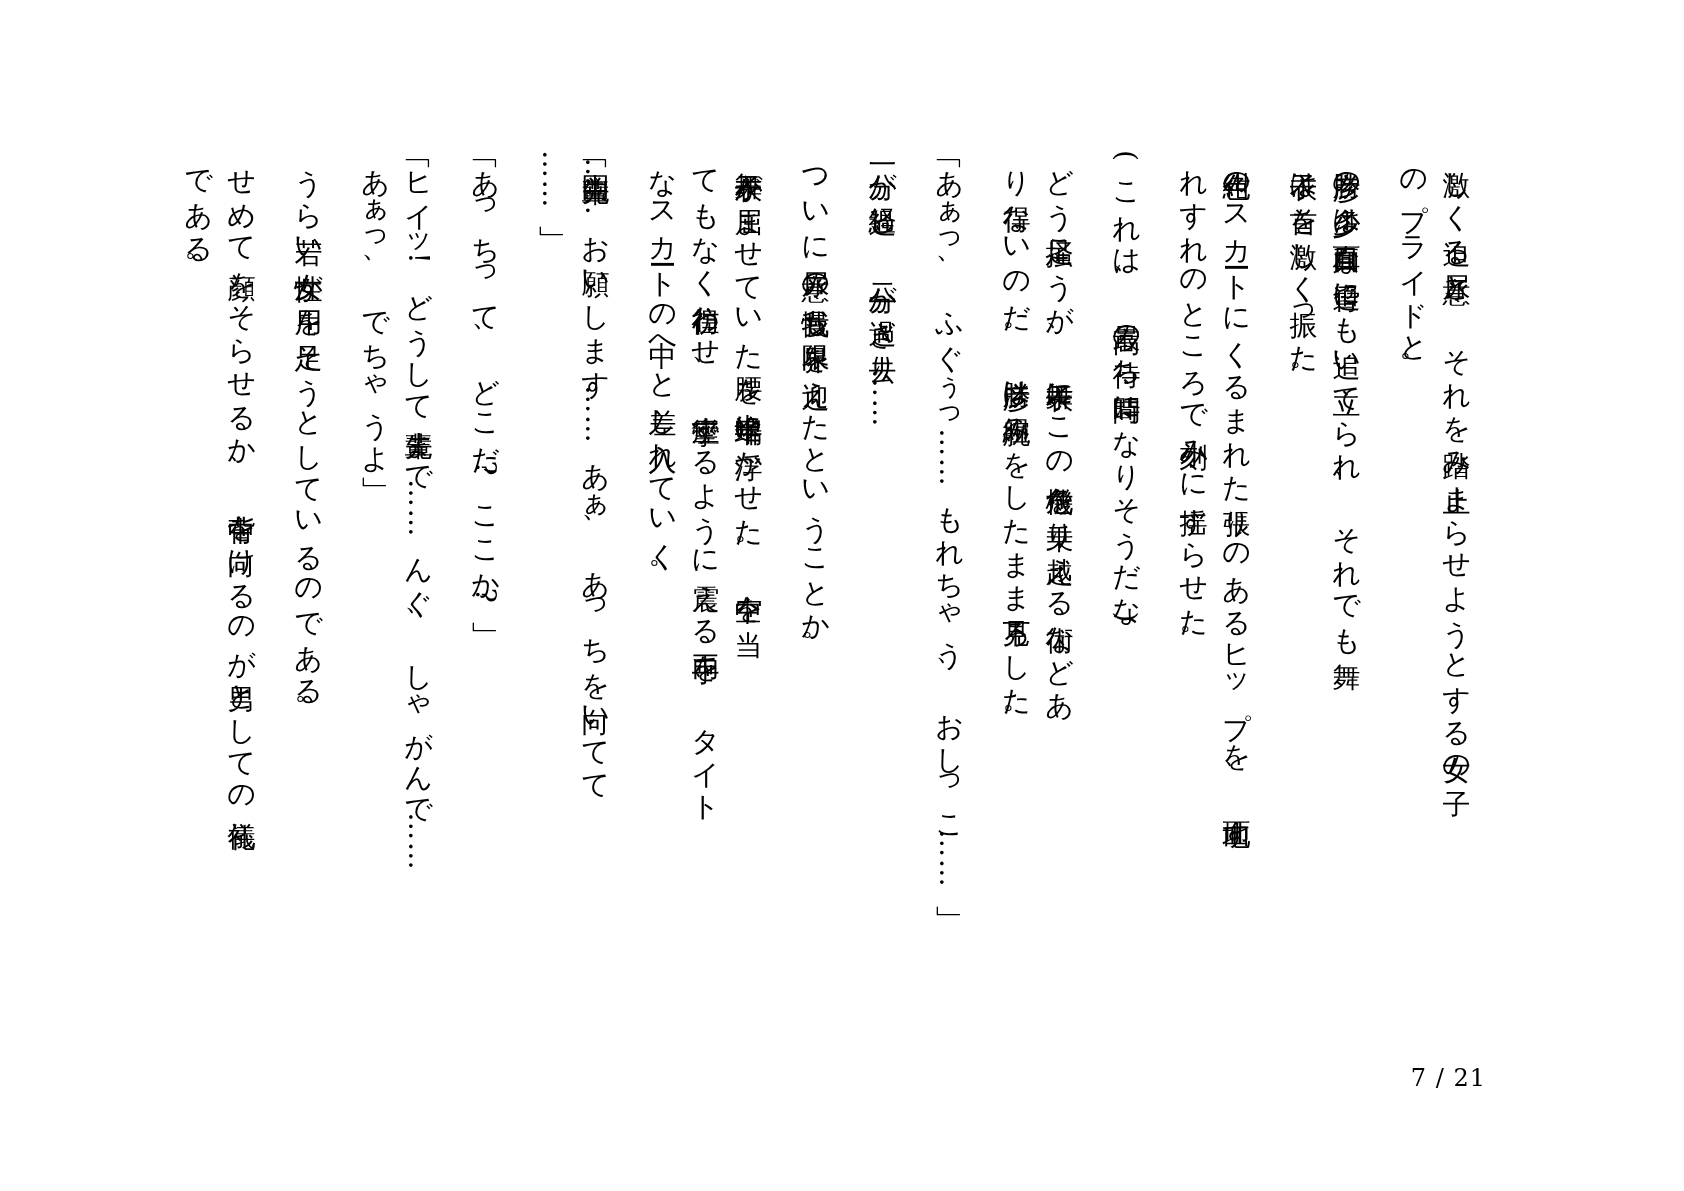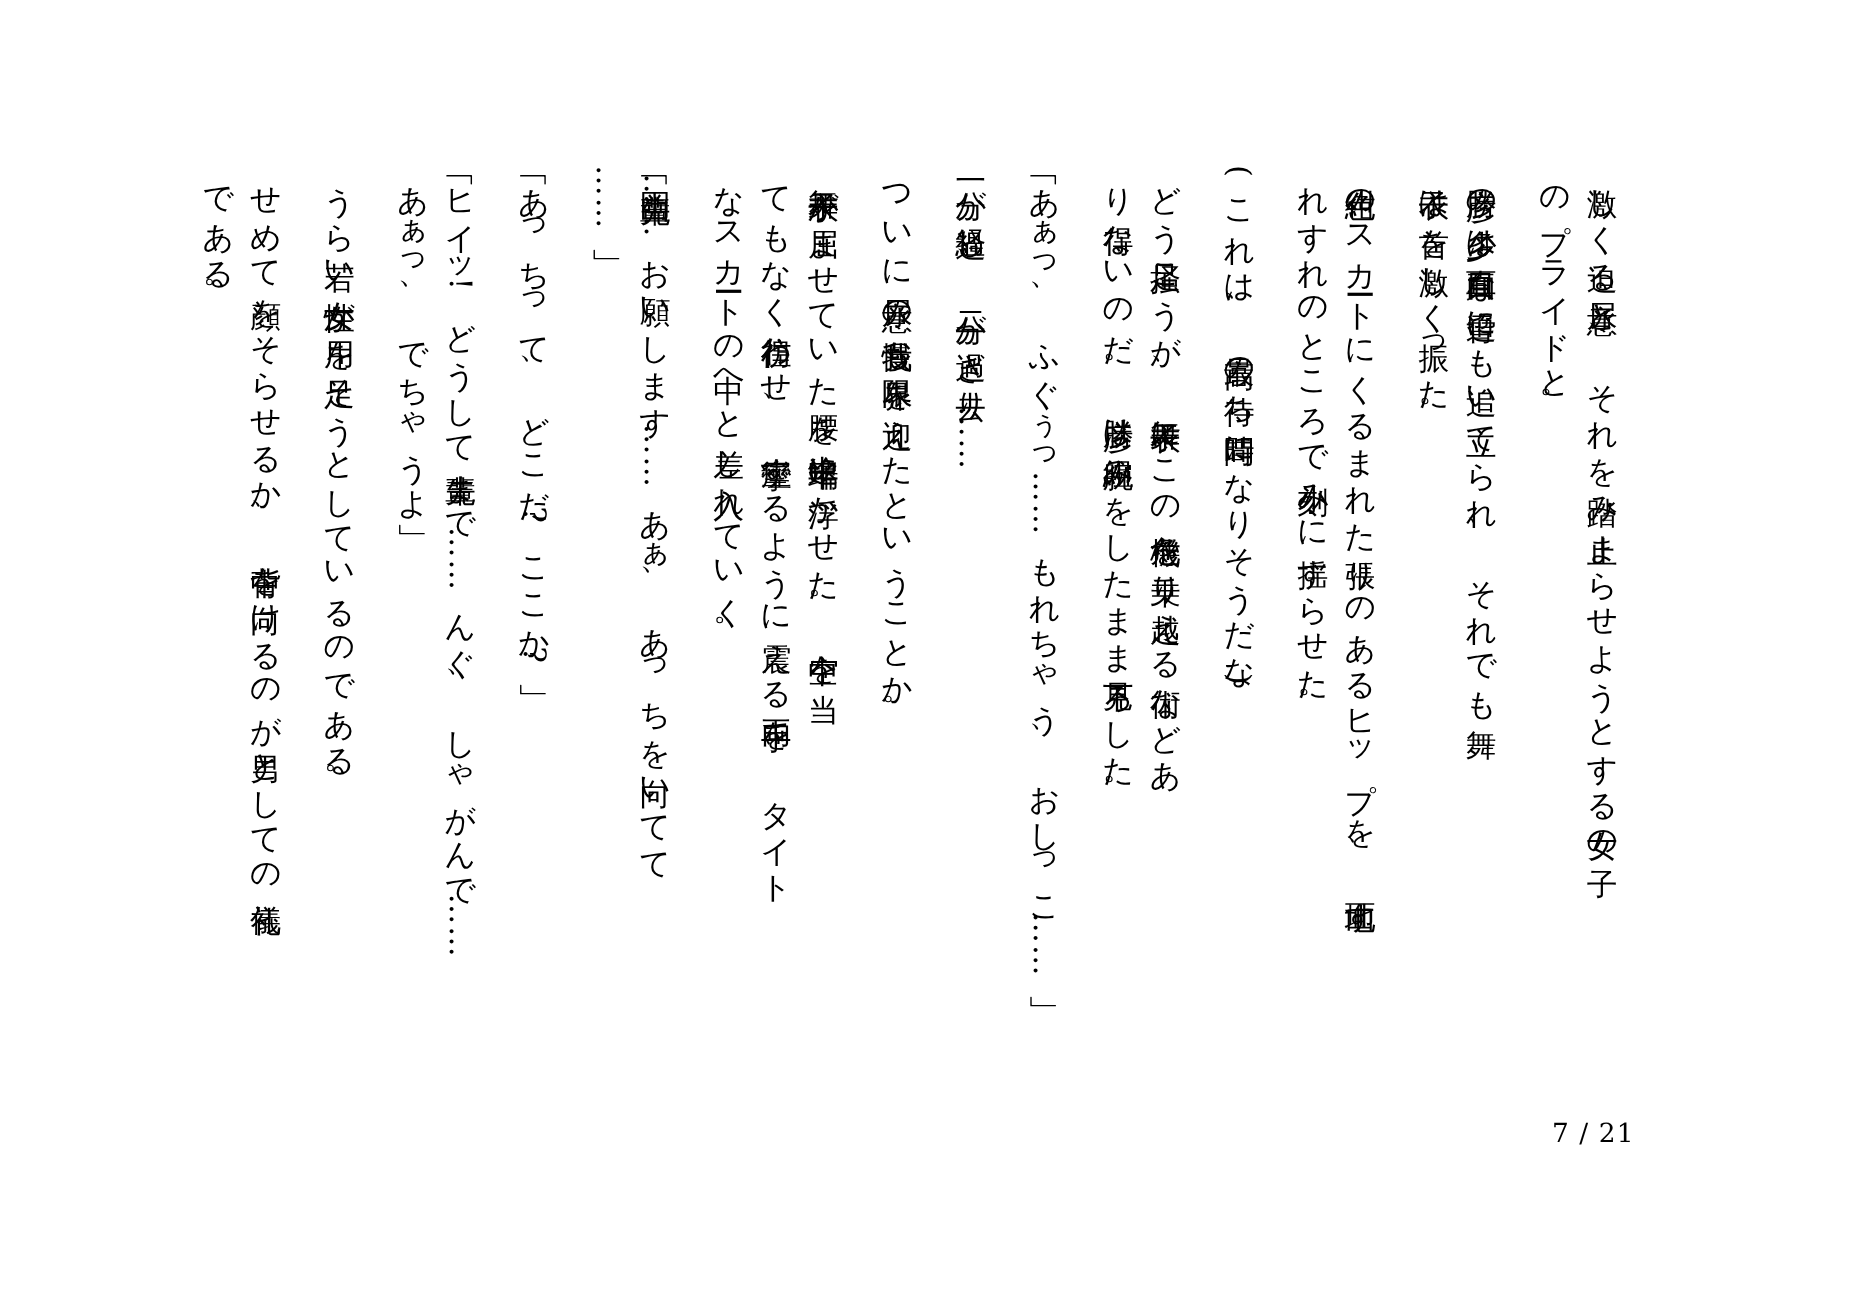--- a/index.html
+++ b/index.html
@@ -35,21 +35,21 @@
     padding: 0;
   }
   .para + .para {
     margin-block-start: 24px; 
   }
   .line {
     display: block; 
   }
   .page-number {
     position: absolute;
-    top: 1016px;
+    top: 1064px;
     right: 198px;
     font-size: 24px;
     letter-spacing: 1px;
     color: #000000;
   }
 </style>
 </head>
 <body>
 
 <div class="page">

